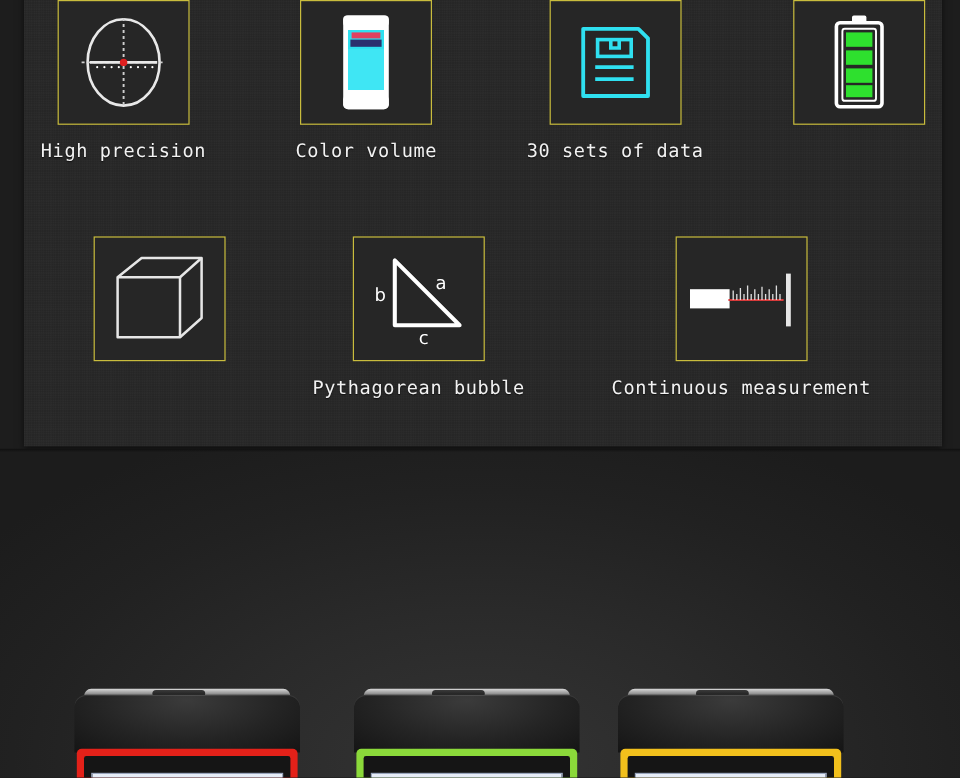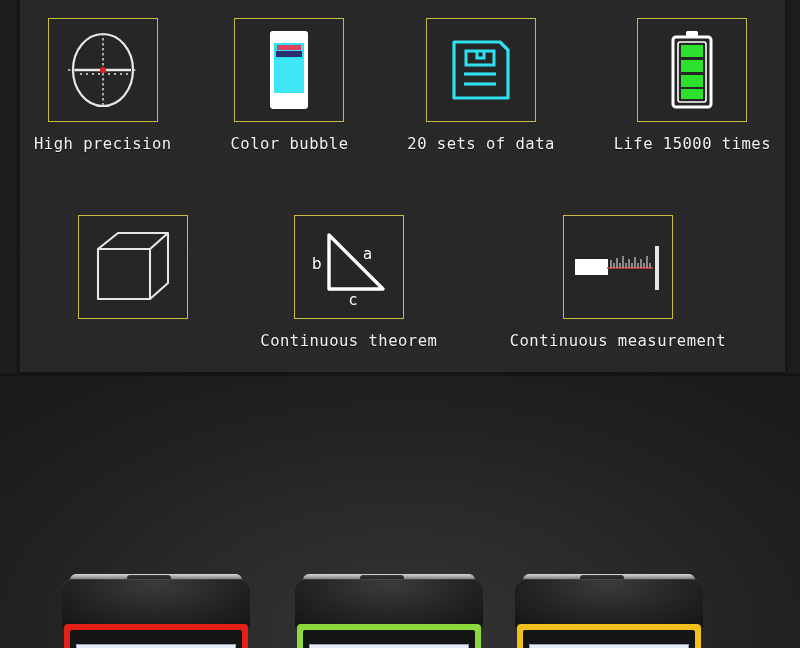--- a/index.html
+++ b/index.html
@@ -41,21 +41,20 @@
     display: flex;
     justify-content: space-between;
   }
   #row-top    { left: 14px; top: 48px;  width: 737px; }
   #row-bottom { left: 58px; top: 245px; width: 648px; }
 
   .feature-cell {
     display: flex;
     flex-direction: column;
     align-items: center;
-    margin-top: 18px;
   }
 
   .icon-box {
     border: 1px solid #c9bc3d;
     background: #262626;
     display: flex;
     align-items: center;
     justify-content: center;
     position: relative;
   }
@@ -181,50 +180,49 @@
         <svg class="icon-svg" width="46" height="82" viewBox="0 0 46 82">
           <rect x="4" y="2" width="38" height="78" rx="4" fill="#ffffff"></rect>
           <rect x="8" y="14" width="30" height="50" fill="#2fe0f0"></rect>
           <rect x="11" y="16" width="24" height="5" fill="#e0415f"></rect>
           <rect x="10" y="22" width="26" height="6" fill="#2b2f6e"></rect>
           <rect x="8" y="30" width="30" height="34" fill="#3fe6f4"></rect>
           <rect x="4" y="2" width="38" height="9" rx="3" fill="#ffffff"></rect>
           <rect x="4" y="68" width="38" height="12" rx="4" fill="#ffffff"></rect>
         </svg>
       </div>
-      <div class="feature-label">Color bubble</div>
+      <div class="feature-label">Color volume</div>
     </div>
 
 
     <div class="feature-cell">
       <div class="icon-box">
         <svg class="icon-svg" width="62" height="64" viewBox="0 0 62 64">
           <path d="M4 4 H50 L58 12 V60 H4 Z" fill="none" stroke="#2fe0f0" stroke-width="3.2" stroke-linejoin="round"></path>
           <rect x="16" y="13" width="28" height="14" fill="none" stroke="#2fe0f0" stroke-width="3"></rect>
           <path d="M27 13 v7 h7 v-7" fill="none" stroke="#2fe0f0" stroke-width="3"></path>
           <line x1="14" y1="36" x2="46" y2="36" stroke="#2fe0f0" stroke-width="3.2"></line>
           <line x1="14" y1="46" x2="46" y2="46" stroke="#2fe0f0" stroke-width="3.2"></line>
         </svg>
       </div>
-      <div class="feature-label">20 sets of data</div>
+      <div class="feature-label">30 sets of data</div>
     </div>
 
     <div class="feature-cell">
       <div class="icon-box">
         <svg class="icon-svg" width="54" height="82" viewBox="0 0 54 82">
           <rect x="21" y="2" width="12" height="7" rx="1.5" fill="#ffffff"></rect>
           <rect x="8" y="8" width="38" height="70" rx="3" fill="none" stroke="#ffffff" stroke-width="3"></rect>
           <rect x="13" y="13" width="28" height="60" rx="2" fill="none" stroke="#ffffff" stroke-width="1.6"></rect>
           <rect x="16" y="16" width="22" height="12" fill="#2ee02e"></rect>
           <rect x="16" y="31" width="22" height="12" fill="#2ee02e"></rect>
           <rect x="16" y="46" width="22" height="12" fill="#2ee02e"></rect>
           <rect x="16" y="60" width="22" height="10" fill="#2ee02e"></rect>
         </svg>
       </div>
-      <div class="feature-label">Life 15000 times</div>
     </div>
   </div>
 
   <div class="feature-row" id="row-bottom">
 
 
     <div class="feature-cell">
       <div class="icon-box">
         <svg class="icon-svg" width="86" height="80" viewBox="0 0 86 80">
           <g fill="none" stroke="#e6e6e6" stroke-width="2.1" stroke-linejoin="round">
@@ -238,21 +236,21 @@
 
     <div class="feature-cell">
       <div class="icon-box">
         <svg class="icon-svg" width="88" height="84" viewBox="0 0 88 84">
           <polygon points="24,10 24,64 78,64" fill="none" stroke="#ffffff" stroke-width="3.4" stroke-linejoin="round"></polygon>
           <text x="58" y="34" fill="#ffffff" font-family="DejaVu Sans, sans-serif" font-size="15">a</text>
           <text x="7" y="44" fill="#ffffff" font-family="DejaVu Sans, sans-serif" font-size="15">b</text>
           <text x="44" y="80" fill="#ffffff" font-family="DejaVu Sans, sans-serif" font-size="15">c</text>
         </svg>
       </div>
-      <div class="feature-label">Continuous theorem</div>
+      <div class="feature-label">Pythagorean bubble</div>
     </div>
 
     <div class="feature-cell">
       <div class="icon-box">
         <svg class="icon-svg" width="94" height="70" viewBox="0 0 94 70">
           <rect x="4" y="27" width="33" height="16" fill="#ffffff"></rect>
           <line x1="36" y1="36" x2="82" y2="36" stroke="#d83a3a" stroke-width="1.6"></line>
           <g stroke="#dcdcdc" stroke-width="1.1">
             <line x1="40" y1="36" x2="40" y2="28"></line>
               <line x1="43" y1="36" x2="43" y2="31"></line>

